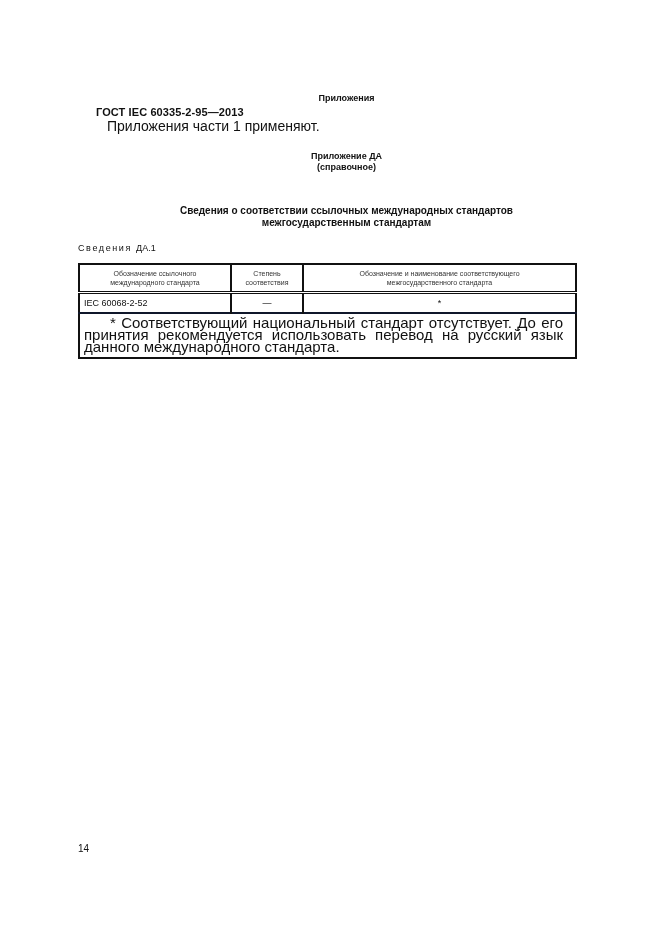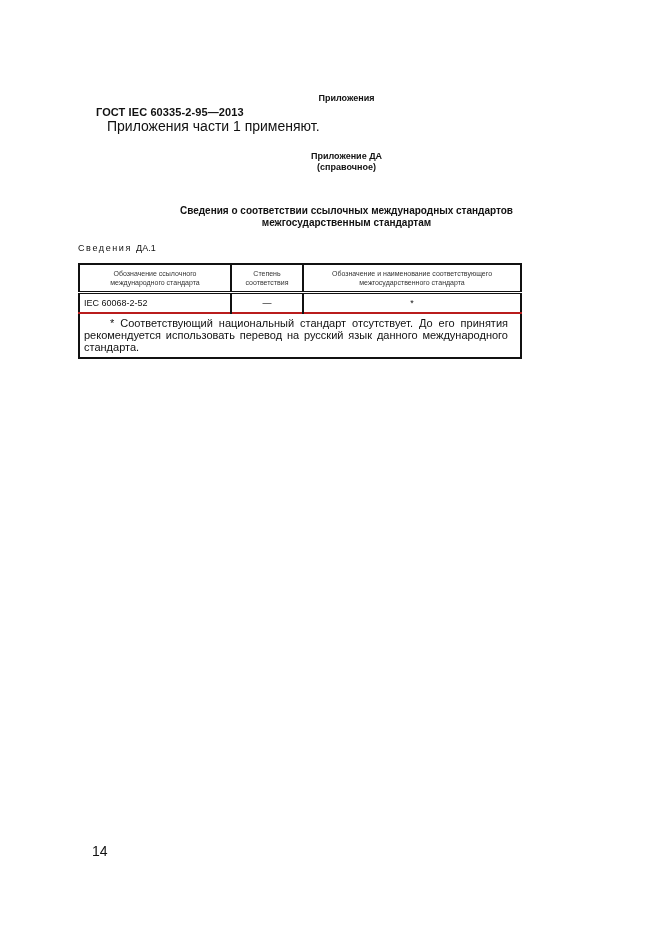--- a/index.html
+++ b/index.html
@@ -9,38 +9,38 @@
   }
   .abs { position: absolute; }
   .doc-code { left: 96px; top: 62px; font-size: 11px; font-weight: bold; letter-spacing: 0.1px; margin-top: 44px; }
   .section-title { left: 0; width: 693px; top: 93px; text-align: center; font-size: 9px; font-weight: bold; }
   .para { left: 107px; top: 118px; font-size: 14px; }
   .annex-title { left: 0; width: 693px; top: 151px; text-align: center; font-size: 9px; font-weight: bold; line-height: 11px; }
   .annex-heading { left: 0; width: 693px; top: 205px; text-align: center; font-size: 10px; font-weight: bold; line-height: 12px; }
   .table-caption { left: 78px; top: 243px; font-size: 9px; letter-spacing: 1.6px; }
   .table-caption .num { letter-spacing: 0; }
   table.da {
-    position: absolute; left: 78px; top: 263px; width: 444px;
+    position: absolute; left: 78px; top: 263px; width: 499px;
     border-collapse: collapse; border: 2px solid #111; font-size: 9px;
   }
   table.da td { border: 1px solid #111; padding: 0; }
   table.da .hdr td {
     height: 26px; text-align: center; font-size: 7px; color: #333; line-height: 9px;
     border-bottom: 3px double #111;
   }
   table.da .row td { height: 18px; }
   table.da .c1 { width: 146px; }
   table.da .c2 { width: 70px; border-left: 2px solid #111; border-right: 2px solid #111; }
   table.da .row .c1 { padding-left: 4px; text-align: left; }
   table.da .row .c2, table.da .row .c3 { text-align: center; }
   table.da .note td {
-    border-top: 2px solid #b91c1c; padding: 3px 12px 4px 4px; font-size: 11px; line-height: 12px; text-align: justify;
+    border-top: 2px solid #0f172a; padding: 3px 12px 4px 4px; font-size: 15px; line-height: 12px; text-align: justify;
   }
   .note-indent { display: inline-block; width: 26px; }
-  .page-number { left: 92px; top: 843px; font-size: 14px; }
+  .page-number { left: 78px; top: 843px; font-size: 10px; }
 </style>
 </head>
 <body>
 
 <div class="abs doc-code">ГОСТ IEC 60335-2-95—2013</div>
 
 <div class="abs section-title">Приложения</div>
 
 <div class="abs para">Приложения части 1 применяют.</div>
 

